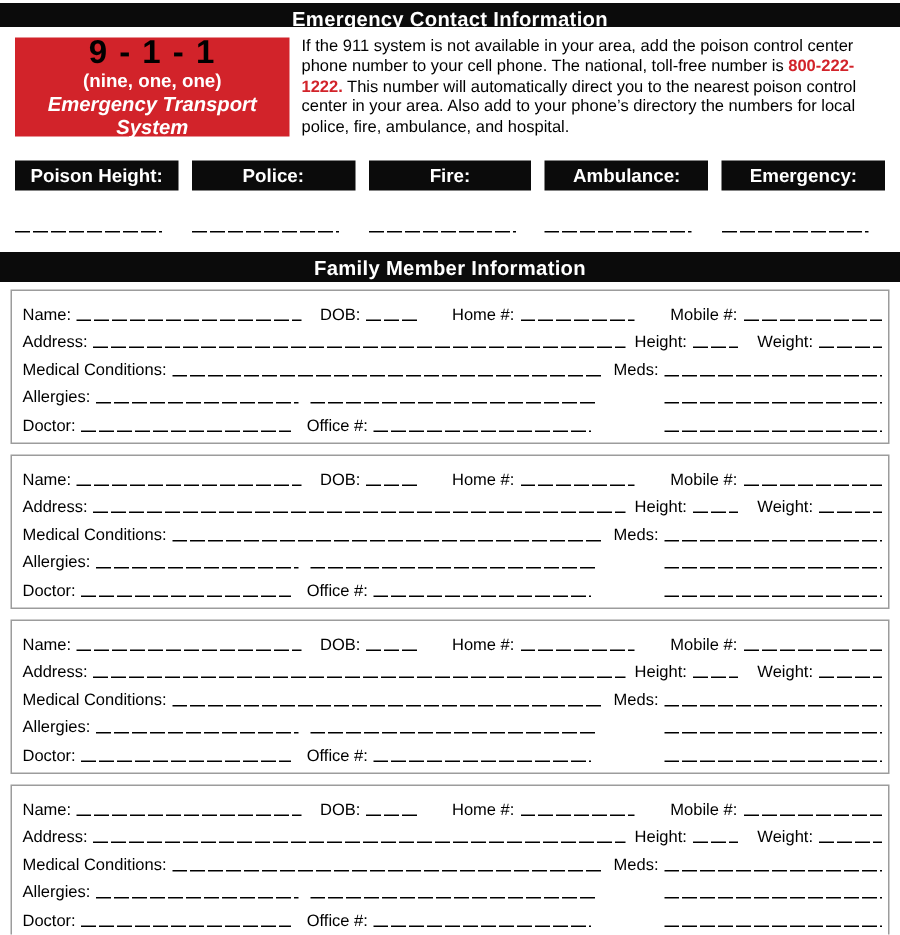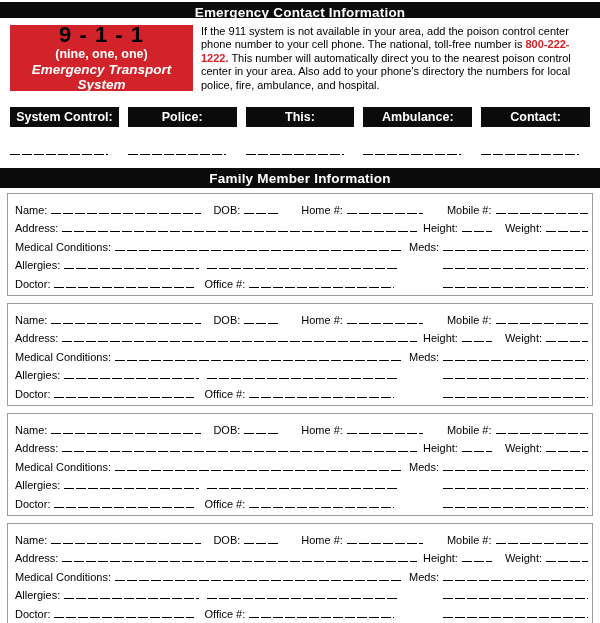--- a/index.html
+++ b/index.html
@@ -65,25 +65,25 @@
 <div class="intro">
   <div class="box911">
     <div class="num">9 - 1 - 1</div>
     <div class="words">(nine, one, one)</div>
     <div class="sys">Emergency Transport System</div>
   </div>
   <p class="intro-text"><span>If the 911 system is not available in your area, add the poison control center phone number to your cell phone. The national, toll-free number is </span><span class="phone">800-222-1222.</span><span> This number will automatically direct you to the nearest poison control center in your area. Also add to your phone’s directory the numbers for local police, fire, ambulance, and hospital.</span></p>
 </div>
 
 <div class="contact-bars">
-  <div class="contact-bar"><span>System Control:</span></div>
+  <div class="contact-bar"><span>Poison Height:</span></div>
   <div class="contact-bar"><span>Police:</span></div>
-  <div class="contact-bar"><span>This:</span></div>
+  <div class="contact-bar"><span>Fire:</span></div>
   <div class="contact-bar"><span>Ambulance:</span></div>
-  <div class="contact-bar"><span>Contact:</span></div>
+  <div class="contact-bar"><span>Emergency:</span></div>
 </div>
 
 <div class="contact-lines">
   <div class="u"></div>
   <div class="u"></div>
   <div class="u"></div>
   <div class="u"></div>
   <div class="u"></div>
 </div>
 

